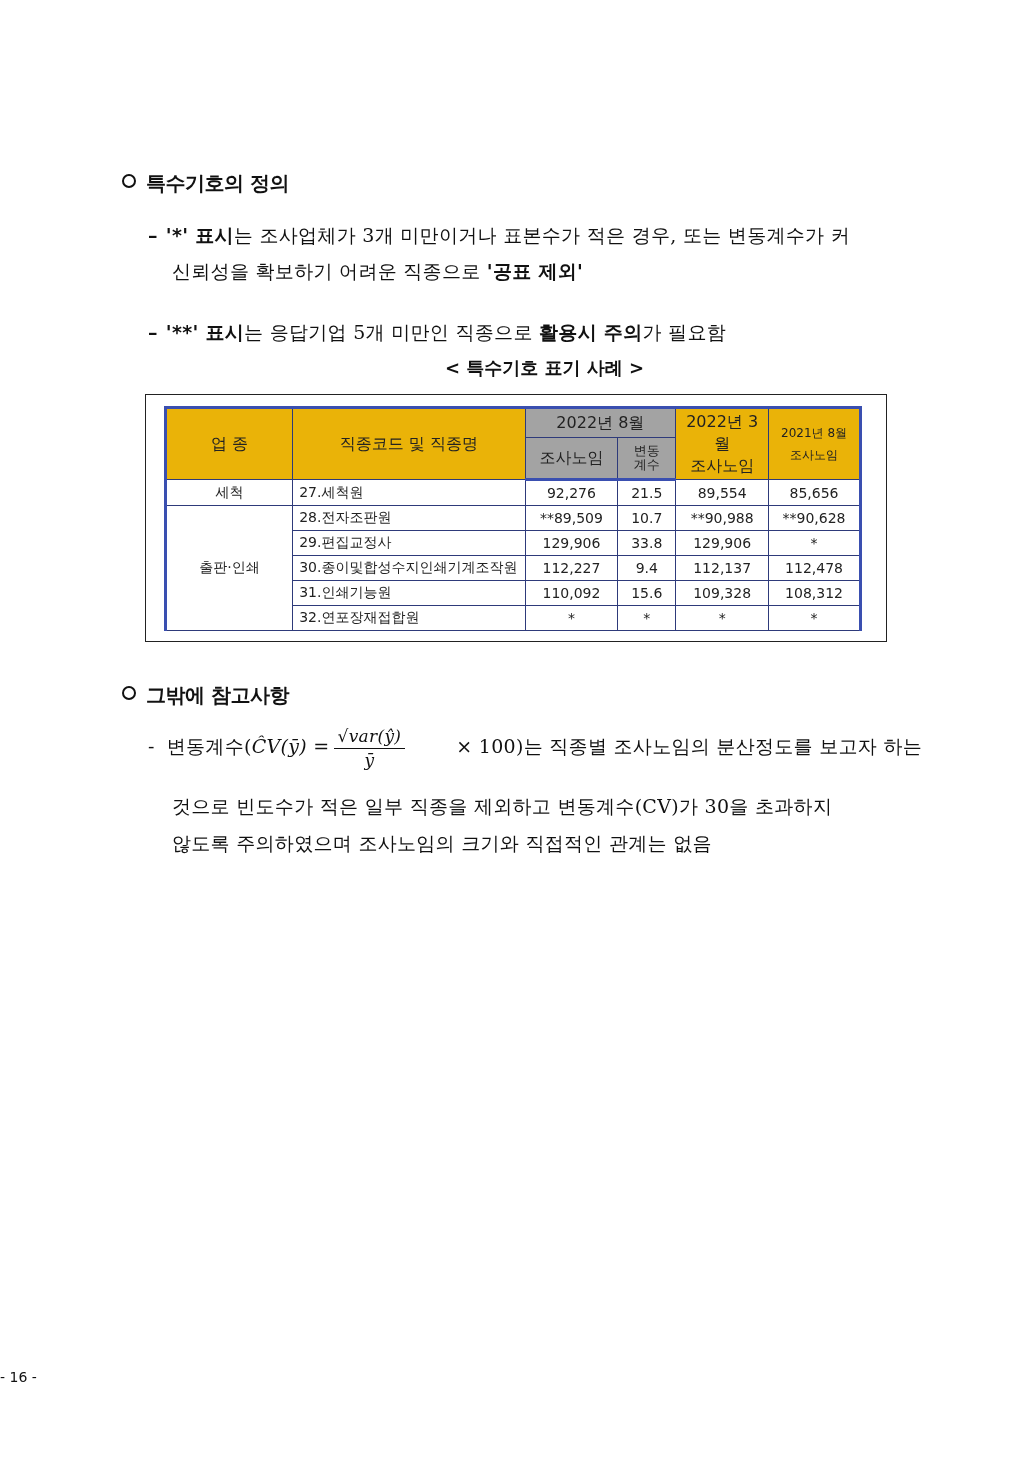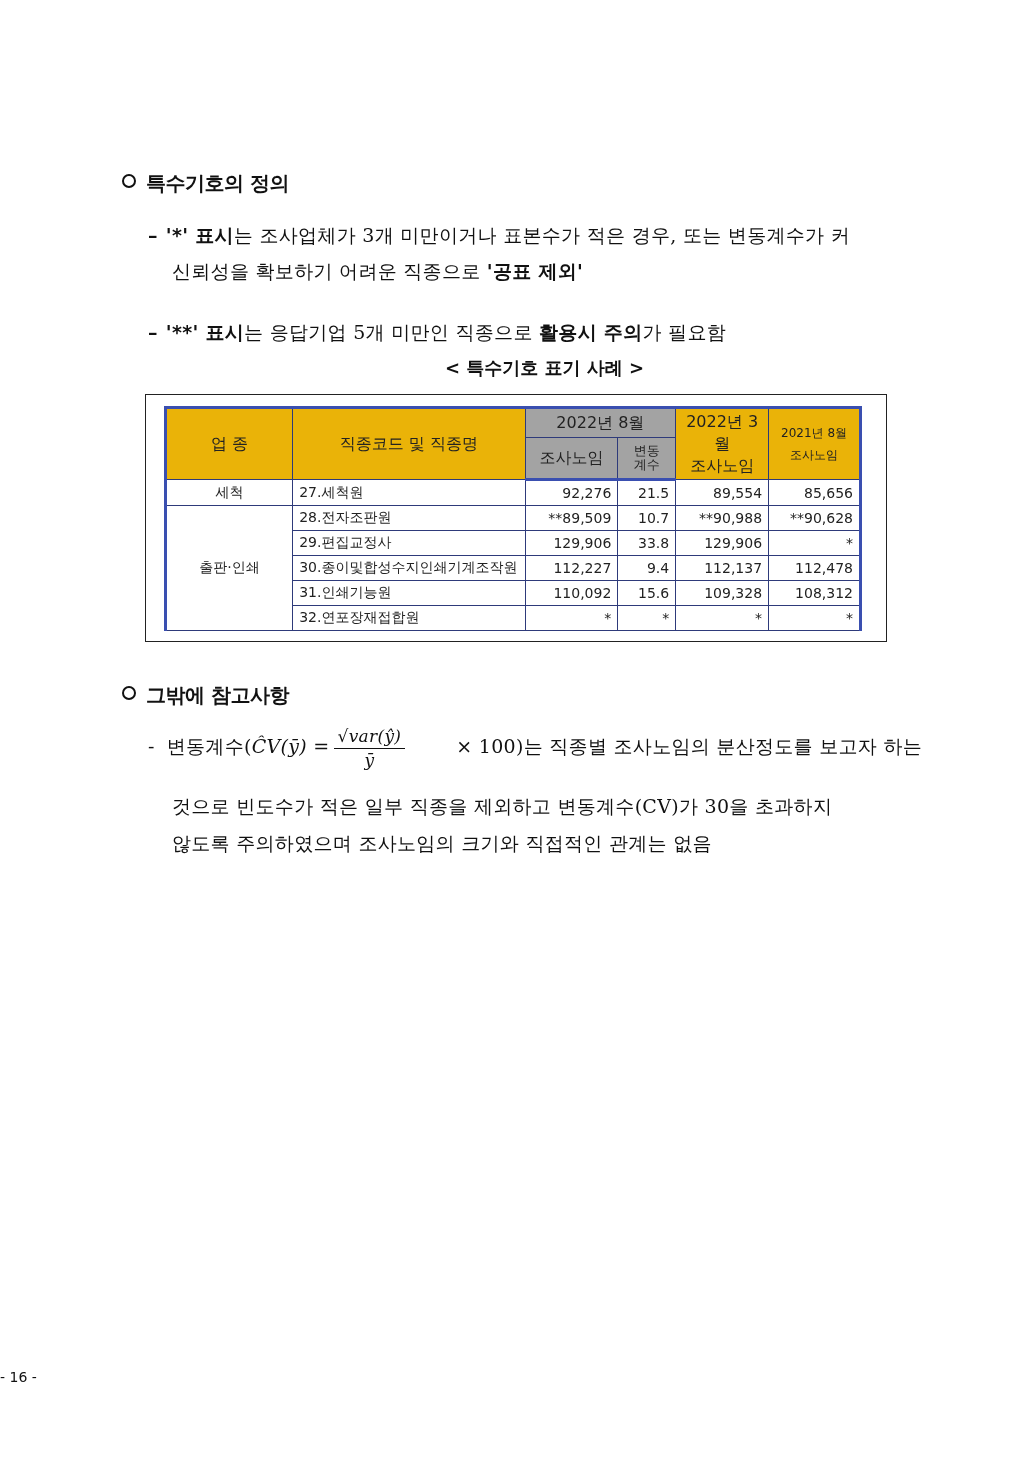--- a/index.html
+++ b/index.html
@@ -10,21 +10,21 @@
     .para { font-size: 19px; line-height: 34px; letter-spacing: 0.3px; }
     .para b { font-family: "DejaVu Sans", sans-serif; font-weight: bold; }
     .caption { font-family: "DejaVu Sans", sans-serif; font-weight: bold; font-size: 18px; margin-left: 28px; }
     .frame { left: 145px; top: 394px; width: 742px; height: 248px; border: 1px solid #222; box-sizing: border-box; }
     table.data { position: absolute; left: 164px; top: 406px; width: 698px; border-collapse: collapse; font-family: "DejaVu Sans", sans-serif; font-size: 14px; color: #222; }
     table.data td, table.data th { border: 1px solid #2e3a7a; padding: 0 6px; height: 24px; font-weight: normal; }
     table.data { border-left: 3px solid #3a4fb0; border-right: 3px solid #3a4fb0; border-top: 3px solid #3a4fb0; }
     th.h-blue { background: #eab308; }
     th.h-yellow { background: #a3a3a3; }
     tr.head-bottom th { border-bottom: 3px solid #3a4fb0; }
-    td.num { text-align: right; }
+    td.num { text-align: center; }
     td.center { text-align: center; }
     .small-2line { font-size: 13px; line-height: 14px; }
     .page-num { font-family: "DejaVu Sans", sans-serif; font-size: 14px; }
     .formula { font-family: "DejaVu Serif", serif; font-style: italic; display: inline-block; vertical-align: middle; }
     .frac { display: inline-block; vertical-align: middle; text-align: center; margin: 0 4px; }
     .frac .num-part { display: block; border-bottom: 1px solid #111; padding: 0 4px; font-size: 17px; line-height: 24px; }
     .frac .den-part { display: block; font-size: 17px; line-height: 22px; }
   </style>
 </head>
 <body>

